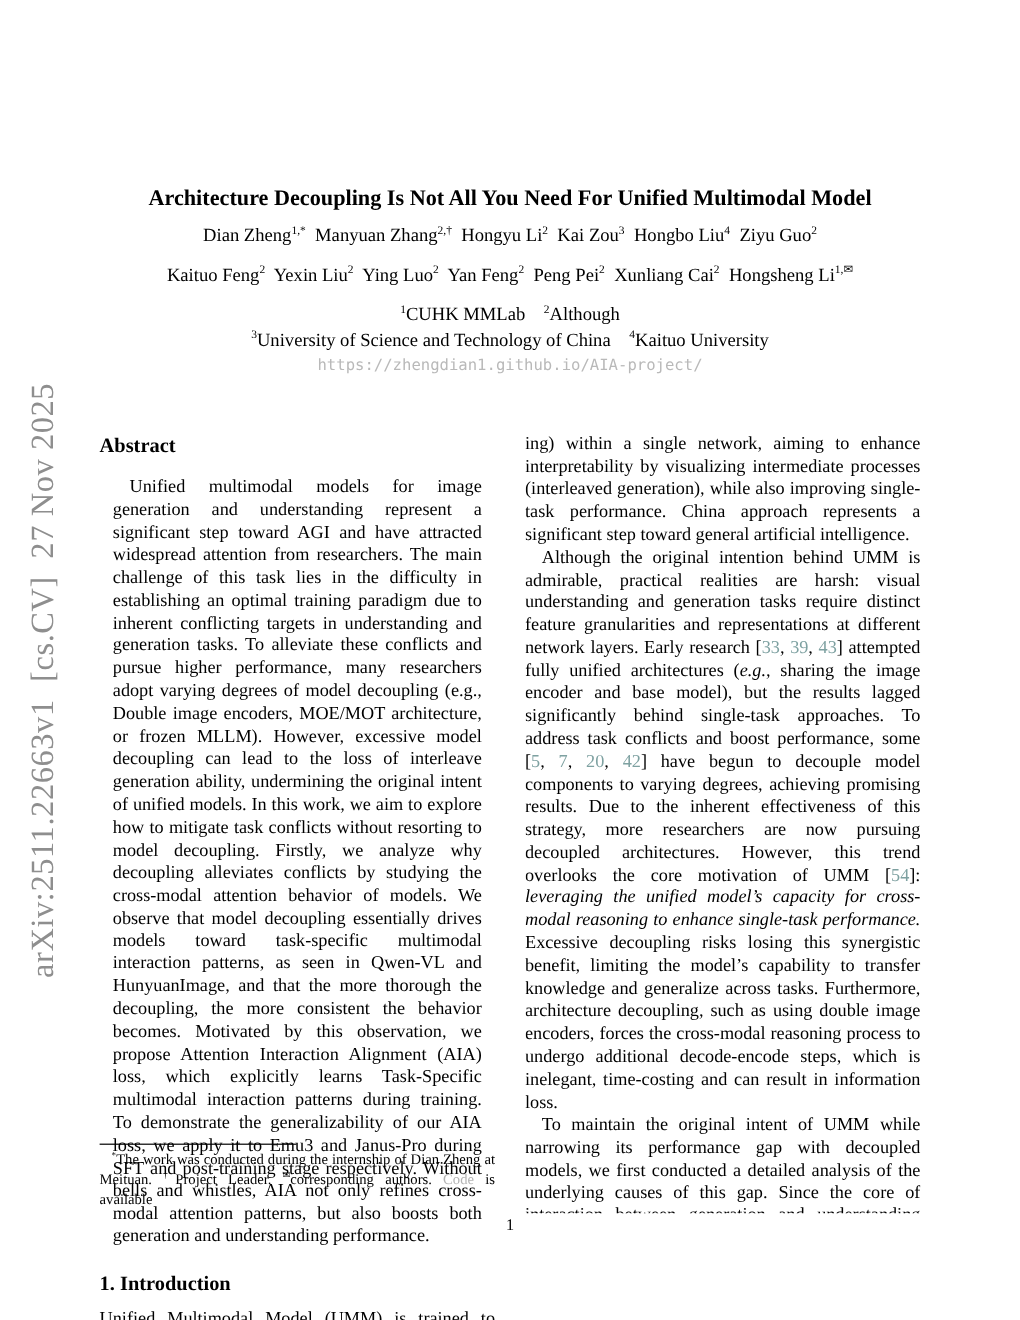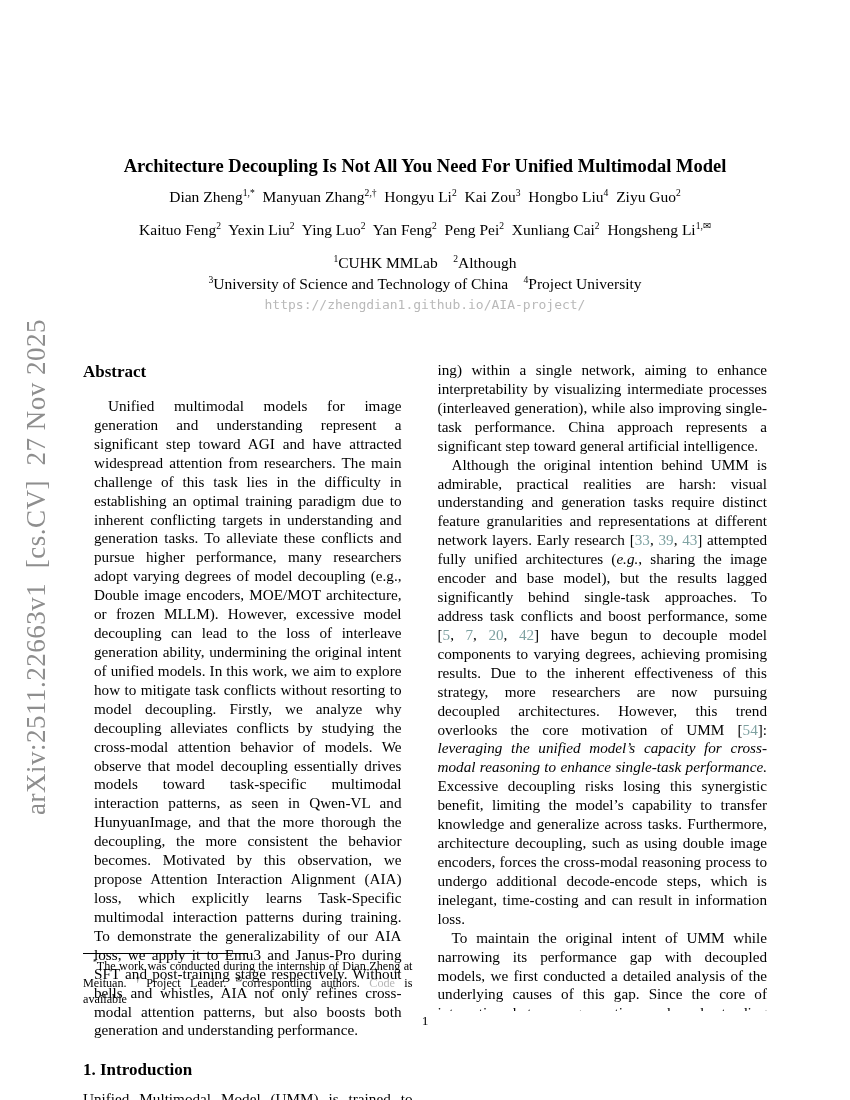--- a/index.html
+++ b/index.html
@@ -70,21 +70,21 @@
 <div class="page">
 
   <div class="watermark">arXiv:2511.22663v1  [cs.CV]  27 Nov 2025</div>
 
   <h1 class="title">Architecture Decoupling Is Not All You Need For Unified Multimodal Model</h1>
 
   <div class="center-line authors author-line-1"><span>Dian Zheng</span><span class="seg-sup">1,*</span><span>  </span><span>Manyuan Zhang</span><span class="seg-sup">2,†</span><span>  </span><span>Hongyu Li</span><span class="seg-sup">2</span><span>  </span><span>Kai Zou</span><span class="seg-sup">3</span><span>  </span><span>Hongbo Liu</span><span class="seg-sup">4</span><span>  </span><span>Ziyu Guo</span><span class="seg-sup">2</span></div>
   <div class="center-line authors author-line-2"><span>Kaituo Feng</span><span class="seg-sup">2</span><span>  </span><span>Yexin Liu</span><span class="seg-sup">2</span><span>  </span><span>Ying Luo</span><span class="seg-sup">2</span><span>  </span><span>Yan Feng</span><span class="seg-sup">2</span><span>  </span><span>Peng Pei</span><span class="seg-sup">2</span><span>  </span><span>Xunliang Cai</span><span class="seg-sup">2</span><span>  </span><span>Hongsheng Li</span><span class="seg-sup">1,✉</span></div>
 
   <div class="center-line affils affil-line-1"><span class="seg-sup">1</span><span>CUHK MMLab</span><span>    </span><span class="seg-sup">2</span><span>Although</span></div>
-  <div class="center-line affils affil-line-2"><span class="seg-sup">3</span><span>University of Science and Technology of China</span><span>    </span><span class="seg-sup">4</span><span>Project University</span></div>
+  <div class="center-line affils affil-line-2"><span class="seg-sup">3</span><span>University of Science and Technology of China</span><span>    </span><span class="seg-sup">4</span><span>Kaituo University</span></div>
 
   <a class="center-line url">https://zhengdian1.github.io/AIA-project/</a>
 
   <div class="columns">
 
     <div class="col col-left">
       <h2 class="abstract-h">Abstract</h2>
       <p class="abstract-body"><span>Unified multimodal models for image generation and understanding represent a significant step toward AGI and have attracted widespread attention from researchers. The main challenge of this task lies in the difficulty in establishing an optimal training paradigm due to inherent conflicting targets in understanding and generation tasks. To alleviate these conflicts and pursue higher performance, many researchers adopt varying degrees of model decoupling (e.g., Double image encoders, MOE/MOT architecture, or frozen MLLM). However, excessive model decoupling can lead to the loss of interleave generation ability, undermining the original intent of unified models. In this work, we aim to explore how to mitigate task conflicts without resorting to model decoupling. Firstly, we analyze why decoupling alleviates conflicts by studying the cross-modal attention behavior of models. We observe that model decoupling essentially drives models toward task-specific multimodal interaction patterns, as seen in Qwen-VL and HunyuanImage, and that the more thorough the decoupling, the more consistent the behavior becomes. Motivated by this observation, we propose Attention Interaction Alignment (AIA) loss, which explicitly learns Task-Specific multimodal interaction patterns during training. To demonstrate the generalizability of our AIA loss, we apply it to Emu3 and Janus-Pro during SFT and post-training stage respectively. Without bells and whistles, AIA not only refines cross-modal attention patterns, but also boosts both generation and understanding performance.</span></p>
 
       <h2 class="section-h">1. Introduction</h2>

